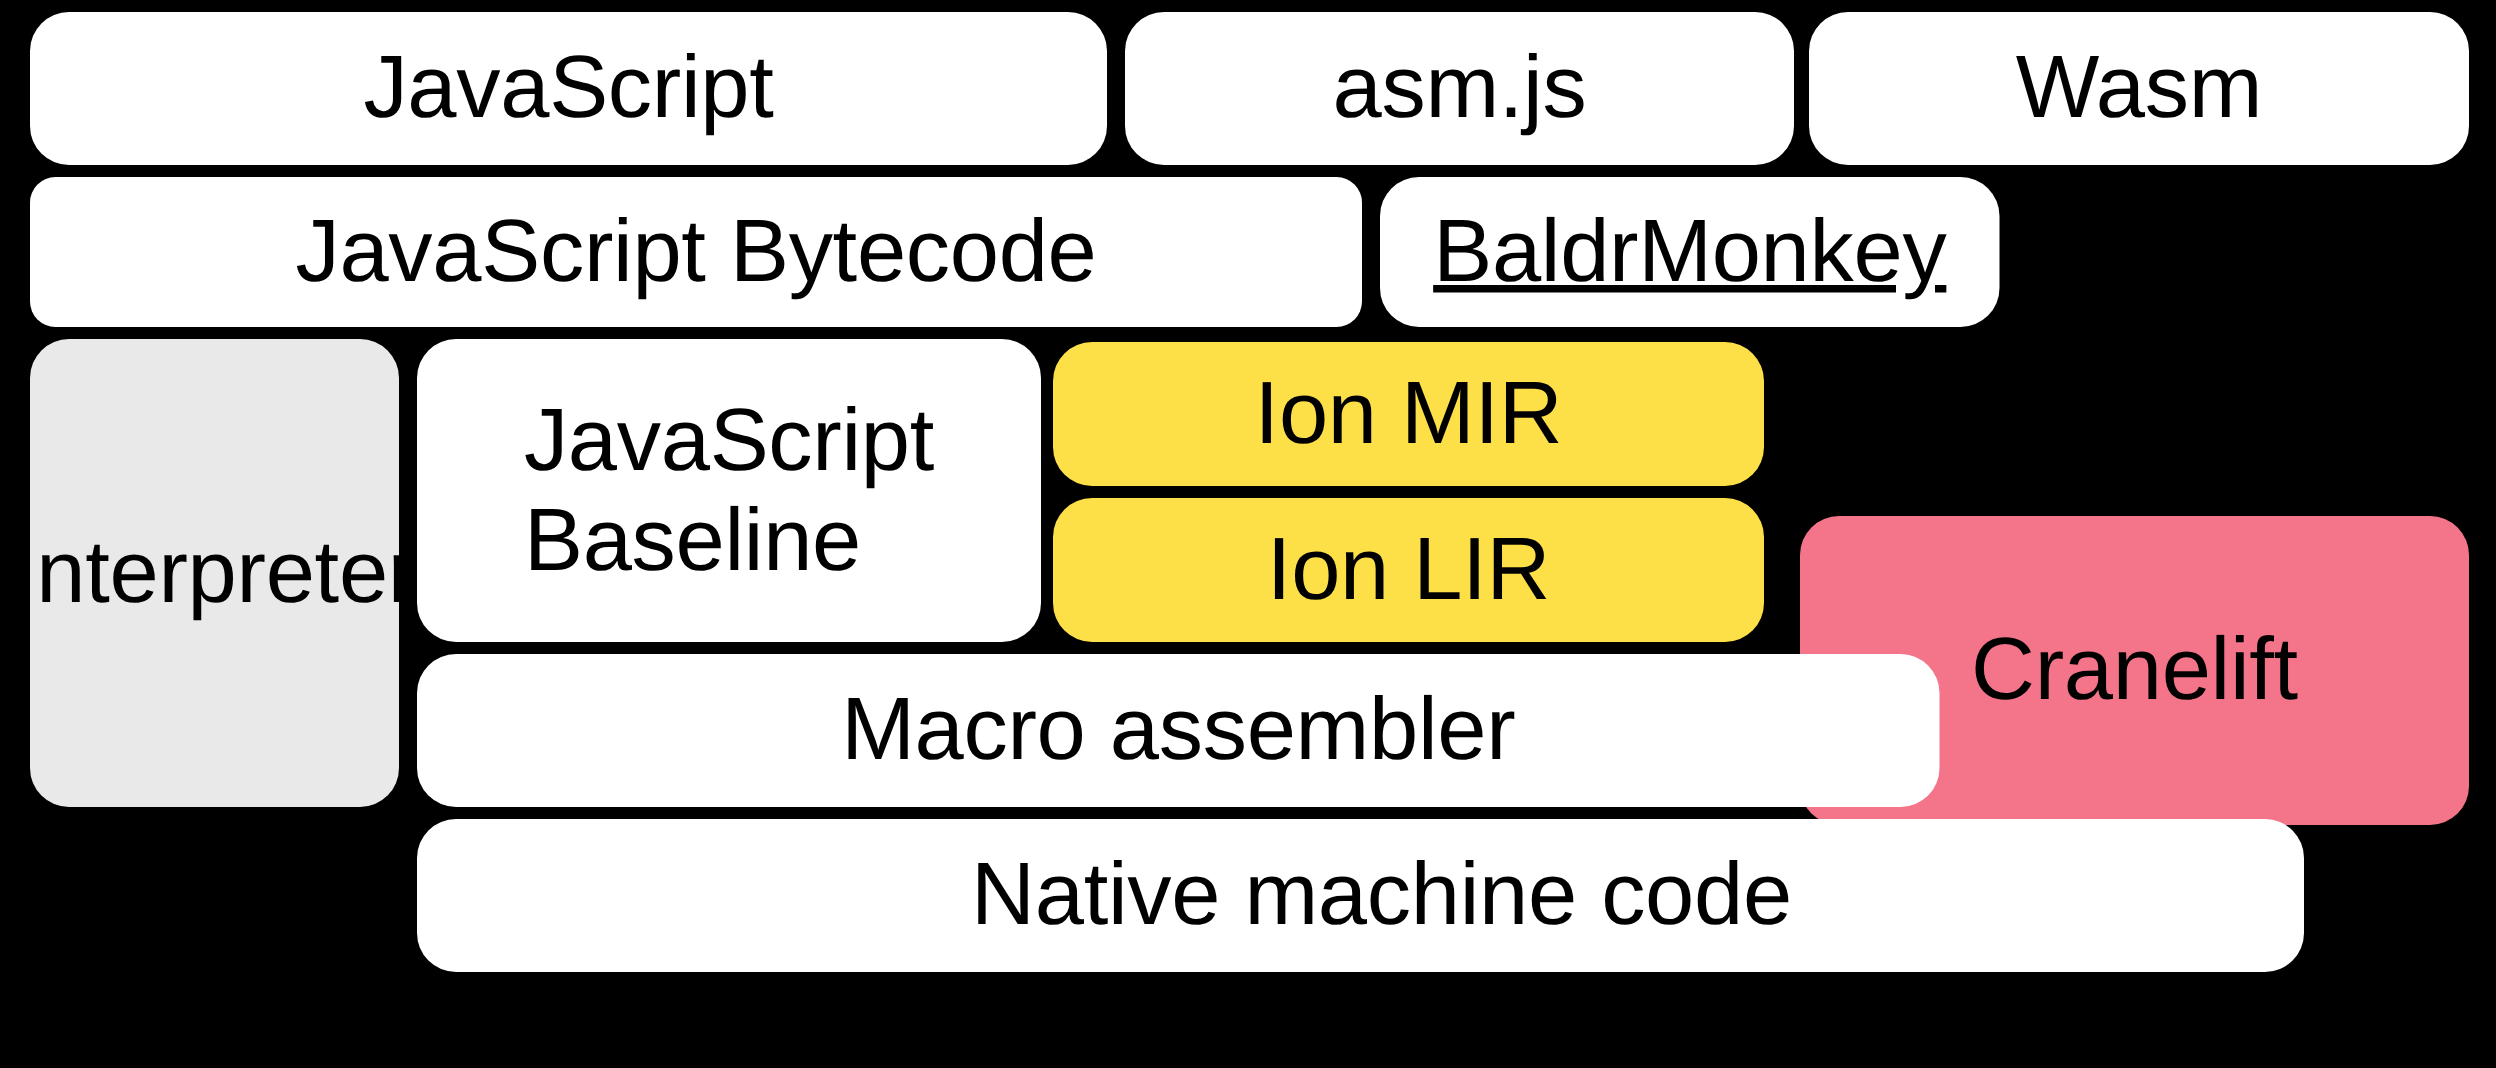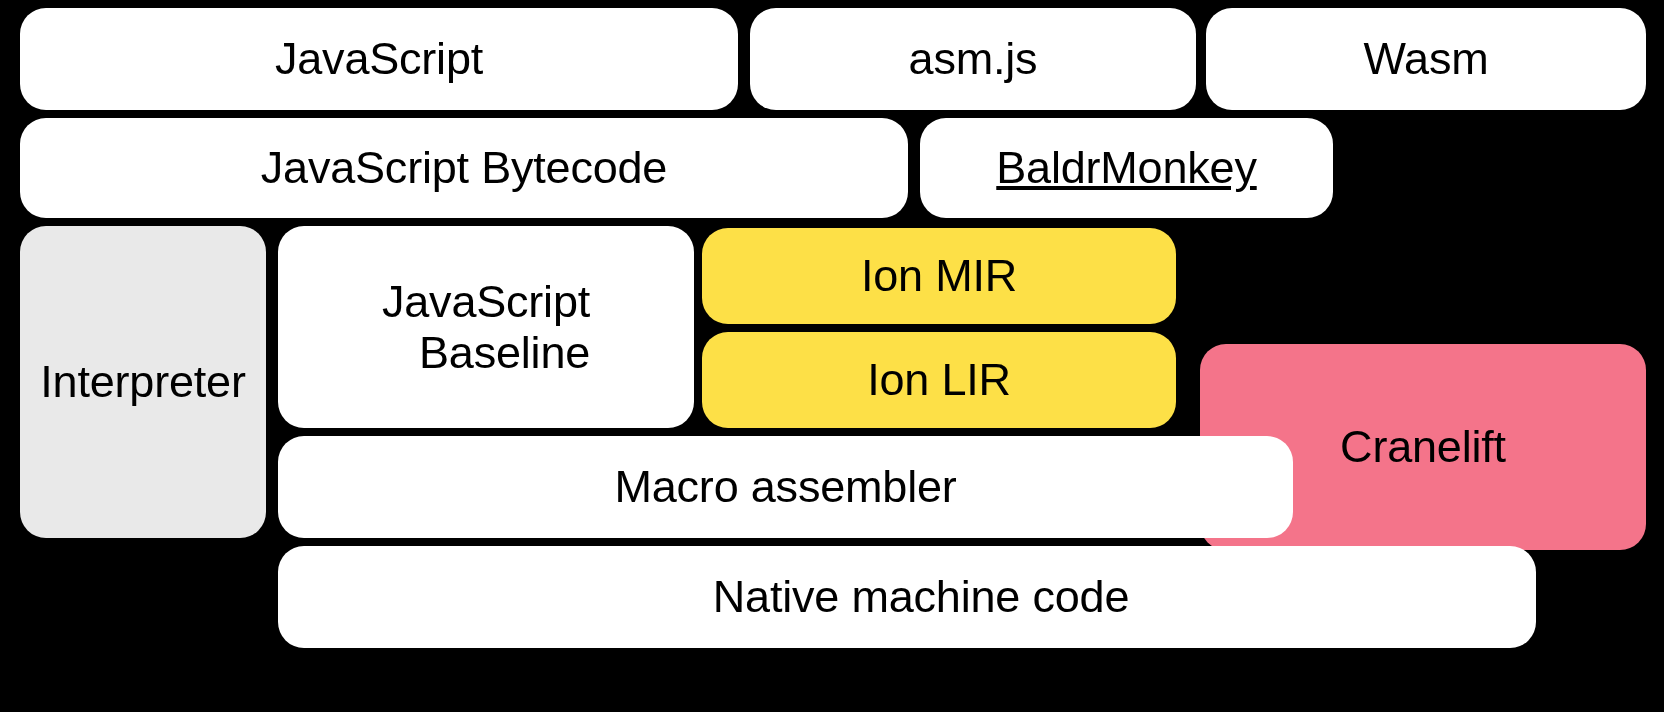--- a/index.html
+++ b/index.html
@@ -17,44 +17,44 @@
     height: 712px;
     background: #000000;
     overflow: hidden;
   }
   .node {
     position: absolute;
     box-sizing: border-box;
     display: flex;
     align-items: center;
     justify-content: center;
-    text-align: right;
+    text-align: left;
     border-radius: 26px;
     color: #000000;
     font-family: "Liberation Sans", sans-serif;
-    font-size: 45px;
+    font-size: 59px;
     font-weight: 400;
     line-height: 1.14;
     letter-spacing: -0.2px;
     white-space: pre-line;
     user-select: none;
   }
   .fill-white  { background: #ffffff; }
   .fill-gray   { background: #e9e9e9; }
   .fill-green  { background: #fde047; }
   .fill-pink   { background: #f4748a; margin-top: 12px; }
 </style>
 </head>
 <body>
 
 <div id="diagram" style="width: 1664px; height: 712px; background: rgb(0, 0, 0);">
     <div class="node fill-white" style="left: 20px; top: 8px; width: 718px; height: 102px;">JavaScript</div>
     <div class="node fill-white" style="left: 750px; top: 8px; width: 446px; height: 102px;">asm.js</div>
     <div class="node fill-white" style="left: 1206px; top: 8px; width: 440px; height: 102px;">Wasm</div>
-    <div class="node fill-white" style="left: 20px; top: 118px; width: 888px; height: 100px;">JavaScript Bytecode</div>
+    <div class="node fill-white" style="left: 20px; top: 118px; width: 888px; height: 100px; border-radius: 17px;">JavaScript Bytecode</div>
     <div class="node fill-white" style="left: 920px; top: 118px; width: 413px; height: 100px; text-decoration: underline;">BaldrMonkey</div>
     <div class="node fill-gray" style="left: 20px; top: 226px; width: 246px; height: 312px;">Interpreter</div>
     <div class="node fill-white" style="left: 278px; top: 226px; width: 416px; height: 202px;">JavaScript
 Baseline</div>
     <div class="node fill-green" style="left: 702px; top: 228px; width: 474px; height: 96px;">Ion MIR</div>
     <div class="node fill-green" style="left: 702px; top: 332px; width: 474px; height: 96px;">Ion LIR</div>
     <div class="node fill-pink" style="left: 1200px; top: 332px; width: 446px; height: 206px;">Cranelift</div>
     <div class="node fill-white" style="left: 278px; top: 436px; width: 1015px; height: 102px;">Macro assembler</div>
     <div class="node fill-white" style="left: 278px; top: 546px; width: 1258px; height: 102px; padding-left: 28px;">Native machine code</div>
   </div>

